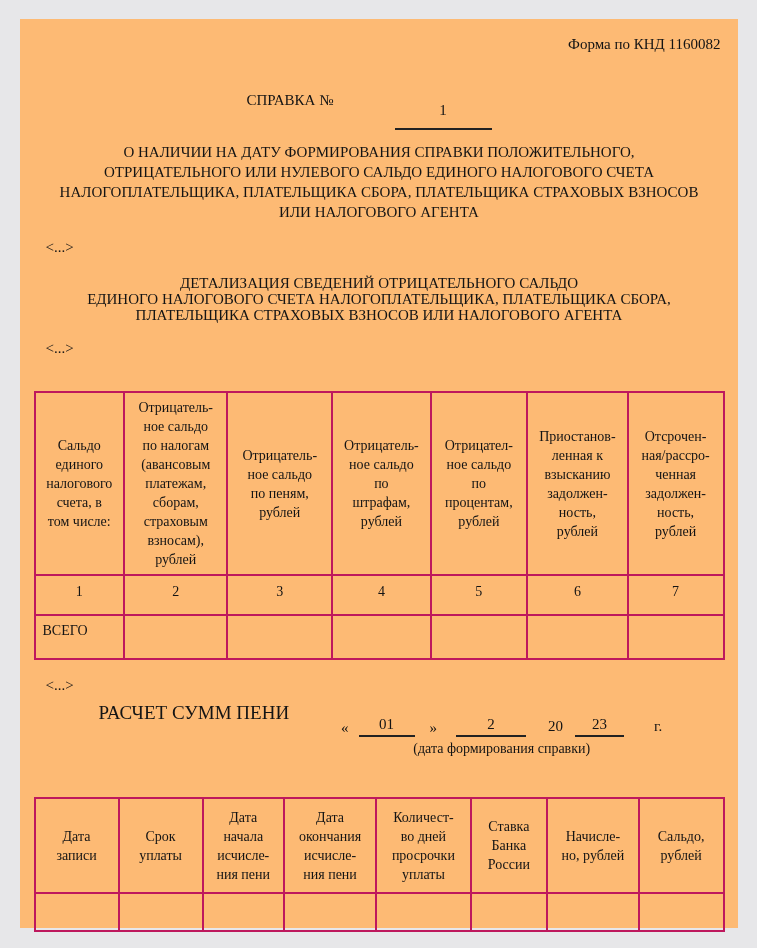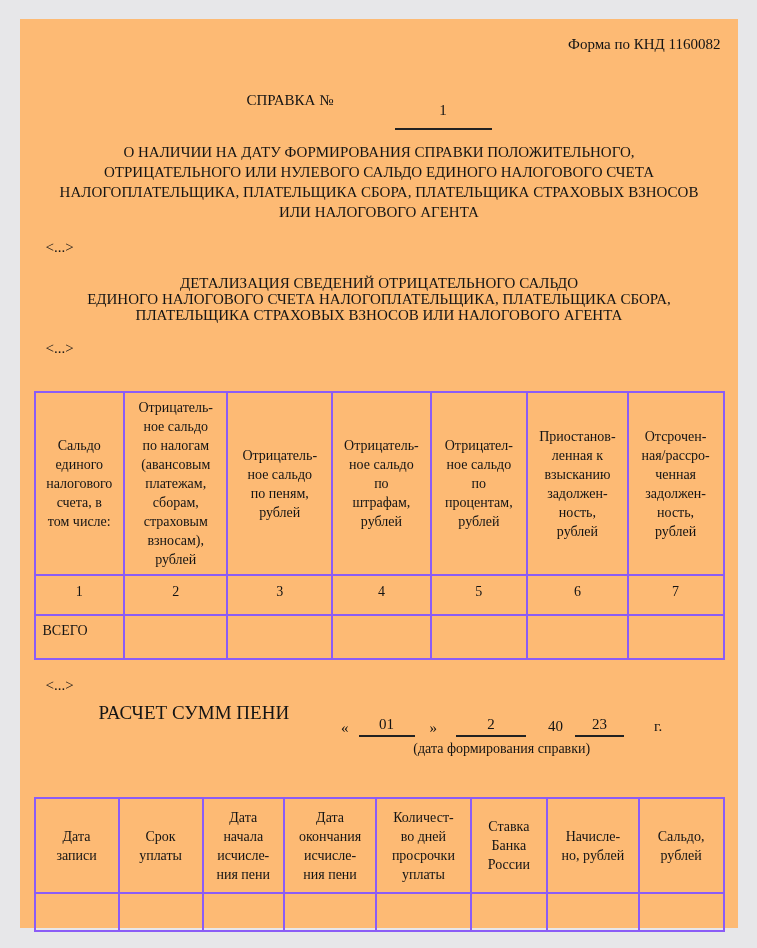--- a/index.html
+++ b/index.html
@@ -62,21 +62,21 @@
     margin-top: 20px;
     white-space: pre-line;
   }
   table {
     width: 100%;
     border-collapse: collapse;
     table-layout: fixed;
   }
   .balance-table { margin-top: 35px; }
   td {
-    border: 2px solid #8b5cf6;
+    border: 2px solid #be185d;
     font-size: 14px;
     line-height: 19px;
     text-align: center;
     vertical-align: middle;
     padding: 4px 3px;
     white-space: pre-line;
   }
   .balance-table .hdr td { height: 183px; }
   .balance-table .nums td {
     height: 40px;
@@ -236,21 +236,21 @@
   <div class="calc-section">
     <div class="calc-labels">
       <div>РАСЧЕТ СУММ ПЕНИ</div>
     </div>
     <div class="calc-date">
       <div class="date-line">
         <span>«</span>
         <span class="date-field df-day">01</span>
         <span class="q-close">»</span>
         <span class="date-field df-month">2</span>
-        <span class="century">40</span>
+        <span class="century">20</span>
         <span class="date-field df-year">23</span>
         <span class="year-suffix">г.</span>
       </div>
       <div class="date-caption">(дата формирования справки)</div>
     </div>
   </div>
 
   <table class="penalty-table">
     <colgroup>
       <col style="width:12.2%">

